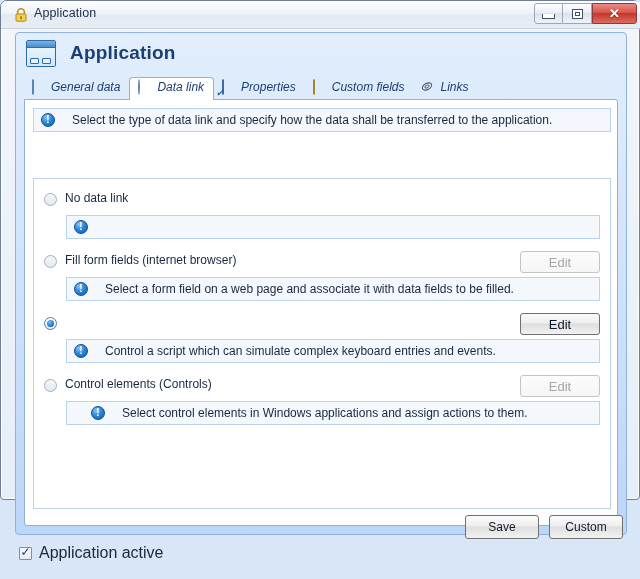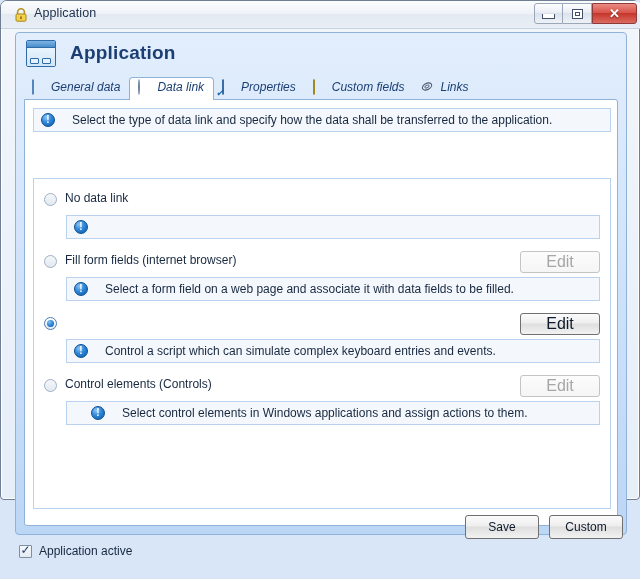--- a/index.html
+++ b/index.html
@@ -334,21 +334,21 @@
     left: 31px; top: 2px;
     font-size: 12px;
     color: #17283f;
   }
 
   .edit-btn {
     position: absolute;
     right: 10px; top: 0px;
     width: 80px; height: 22px;
     box-sizing: border-box;
-    font-size: 16px;
+    font-size: 13px;
     border-radius: 3px;
     display: flex; align-items: center; justify-content: center;
     border: 1px solid #707070;
     background: linear-gradient(to bottom, #fbfbfb 0%, #eeeeee 45%, #dedede 50%, #f2f2f2 100%);
     color: #0e1a2b;
   }
   .edit-btn.disabled {
     border-color: #c4c4c4;
     color: #a6a6a6;
     background: linear-gradient(to bottom, #fcfcfc 0%, #f5f5f5 100%);
@@ -360,21 +360,21 @@
     width: 534px;
   }
 
   
   .footer-check {
     position: absolute;
     left: 18px; top: 543px;
     display: flex;
     align-items: center;
     gap: 7px;
-    font-size: 12px;
+    font-size: 16px;
     color: #17283f;
   }
   .checkbox {
     width: 13px; height: 13px;
     box-sizing: border-box;
     border: 1px solid #7e8fa3;
     background: linear-gradient(to bottom, #f6f9fc, #e4ebf3);
     border-radius: 1px;
     position: relative;
   }

